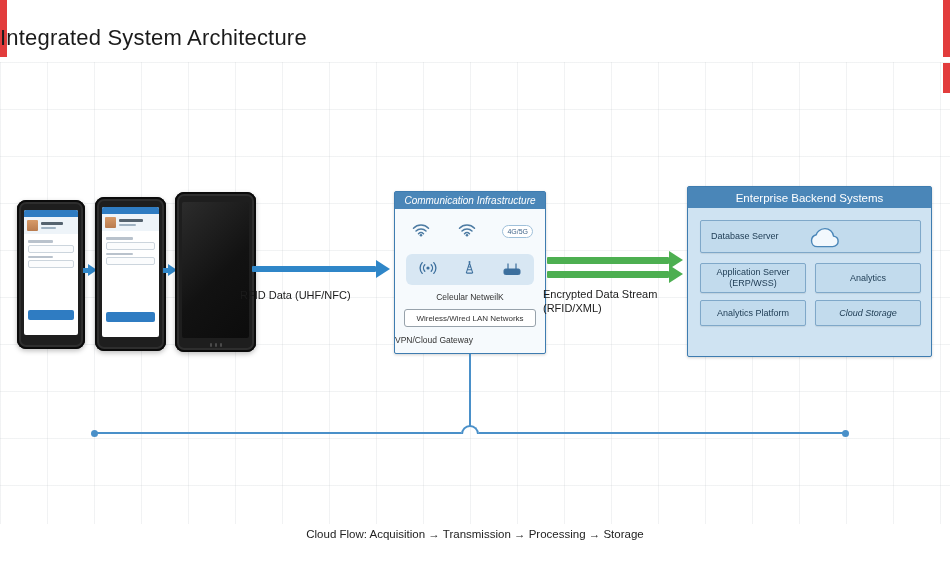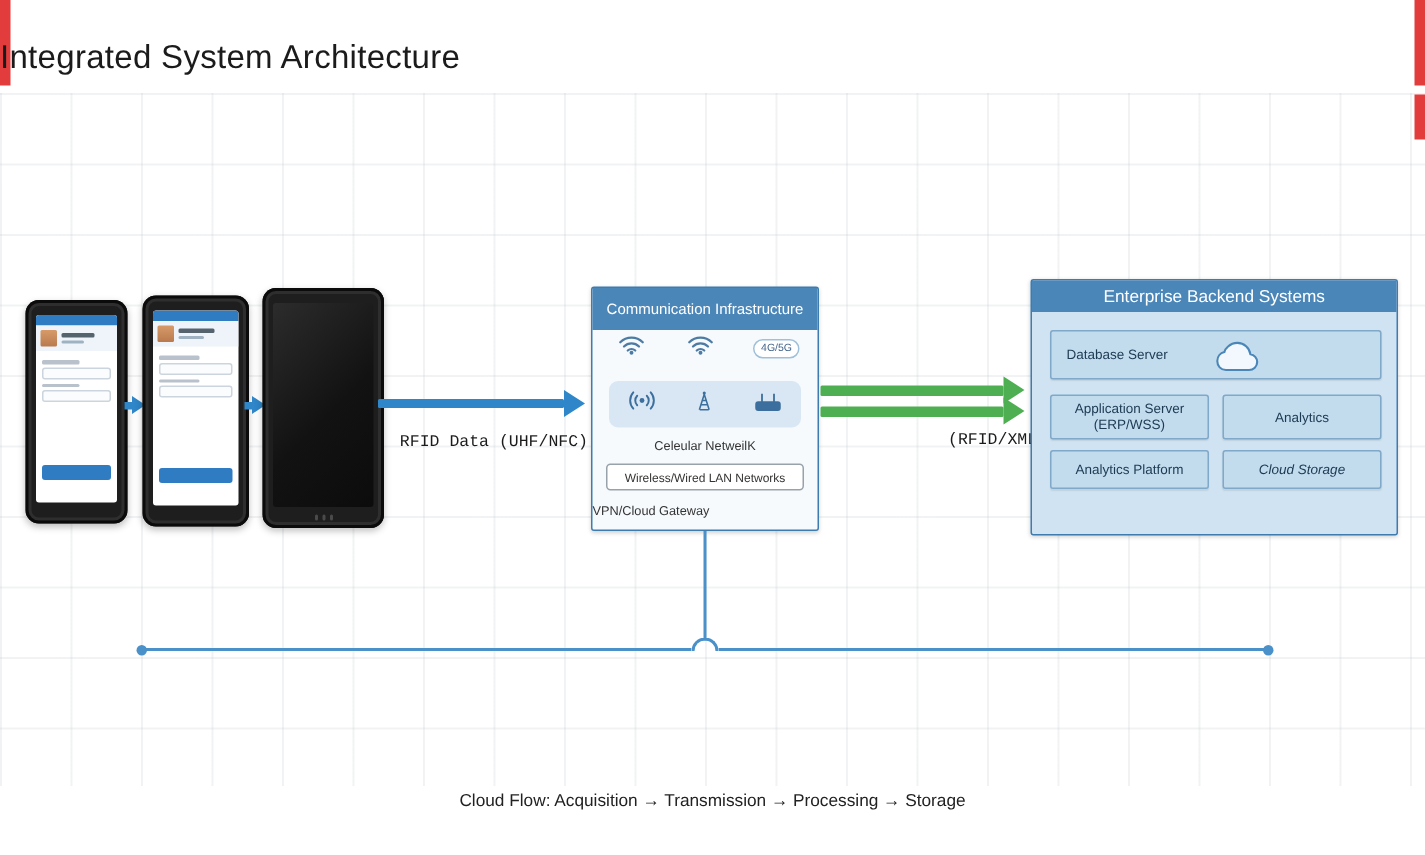--- a/index.html
+++ b/index.html
@@ -41,27 +41,27 @@
 
   
   .sarrow { position:absolute; display:flex; align-items:center; }
   .sarrow .stem { width:5px; height:5px; background:#2f86c8; }
   .sarrow .head { width:0; height:0; border-top:6px solid transparent; border-bottom:6px solid transparent; border-left:9px solid #2f86c8; }
   .bstem { position:absolute; height:6px; background:#2f86c8; border-radius:1px; }
   .bhead { position:absolute; width:0; height:0; border-top:9px solid transparent; border-bottom:9px solid transparent; border-left:14px solid #2f86c8; }
   .gstem { position:absolute; height:7px; background:#4daf51; border-radius:1px; }
   .ghead { position:absolute; width:0; height:0; border-top:9px solid transparent; border-bottom:9px solid transparent; border-left:14px solid #4daf51; }
 
-  .flow-label { position:absolute; text-align:right; font-size:11px; color:#1b1b1b; line-height:1.3;font-family:Liberation Mono, monospace; }
+  .flow-label { position:absolute; text-align:left; font-size:11px; color:#1b1b1b; line-height:1.3; }
 
   
   #comm { position:absolute; left:394px; top:191px; width:152px; height:163px;
     background:#f6fafd; border:1px solid #3e7cb0; border-radius:2px; box-shadow:0 1px 3px rgba(0,0,0,.18); }
-  .box-header { height:28px; background:#4a86b8; color:#fff; font-size:10px;
-    display:flex; align-items:center; justify-content:center; }
+  .box-header { height:17px; background:#4a86b8; color:#fff; font-size:10px;
+    display:flex; align-items:center; justify-content:center;font-style:italic; }
   .wifi-row { position:absolute; top:30px; left:16px; right:12px; display:flex; align-items:center; justify-content:space-between; }
   .badge-4g { font-size:7px; color:#41658a; background:#ffffff; border:1px solid #9fc0da; border-radius:8px; padding:2px 4px; }
   .icons-panel { position:absolute; top:62px; left:11px; right:11px; height:31px; background:#d8e7f3;
     border-radius:6px; display:flex; align-items:center; justify-content:space-around; }
   .cell-label { position:absolute; top:100px; width:100%; text-align:center; font-size:8.5px; color:#333; }
   .lan-box { position:absolute; top:117px; left:9px; right:9px; height:18px; background:#fff;
     border:1px solid #97a2ab; border-radius:3px; font-size:8px; color:#333;
     display:flex; align-items:center; justify-content:center; }
   .vpn-label { position:absolute; top:143px; width:100%; font-size:8.5px; color:#333; }
 
@@ -206,20 +206,21 @@
     <div class="cell-label">Celeular NetweilK</div>
     <div class="lan-box">Wireless/Wired LAN Networks</div>
     <div class="vpn-label">VPN/Cloud Gateway</div>
   </div>
 
   <div class="gstem" style="left:547px; top:257px; width:122px;"></div>
   <div class="ghead" style="left:669px; top:251px;"></div>
   <div class="gstem" style="left:547px; top:271px; width:122px;"></div>
   <div class="ghead" style="left:669px; top:265px;"></div>
   <div class="flow-label" style="left:543px; top:287px; width:155px;">
+    <div>Encrypted Data Stream</div>
     <div>(RFID/XML)</div>
   </div>
 
   <div id="ent">
     <div class="ent-header">Enterprise Backend Systems</div>
     <div class="ent-box" id="db">
       <span>Database Server</span>
       <span class="cloud">
         <svg viewBox="0 0 16 16" width="42" height="28">
             <path d="M4.4 4.6 A5.2 5.2 0 0 1 8 3.2 c2.5 0 4.6 1.9 4.9 4.3 1.5.2 2.6 1.5 2.6 3 0 1.7-1.4 3-3.1 3 H3.6 C1.6 13.5.3 12 .3 10.1 c0-1.7 1.2-3 2.7-3.4 .2-.8.7-1.5 1.4-2.1 z" fill="#f2f8fd" stroke="#4a86b8" stroke-width="0.8"></path>

